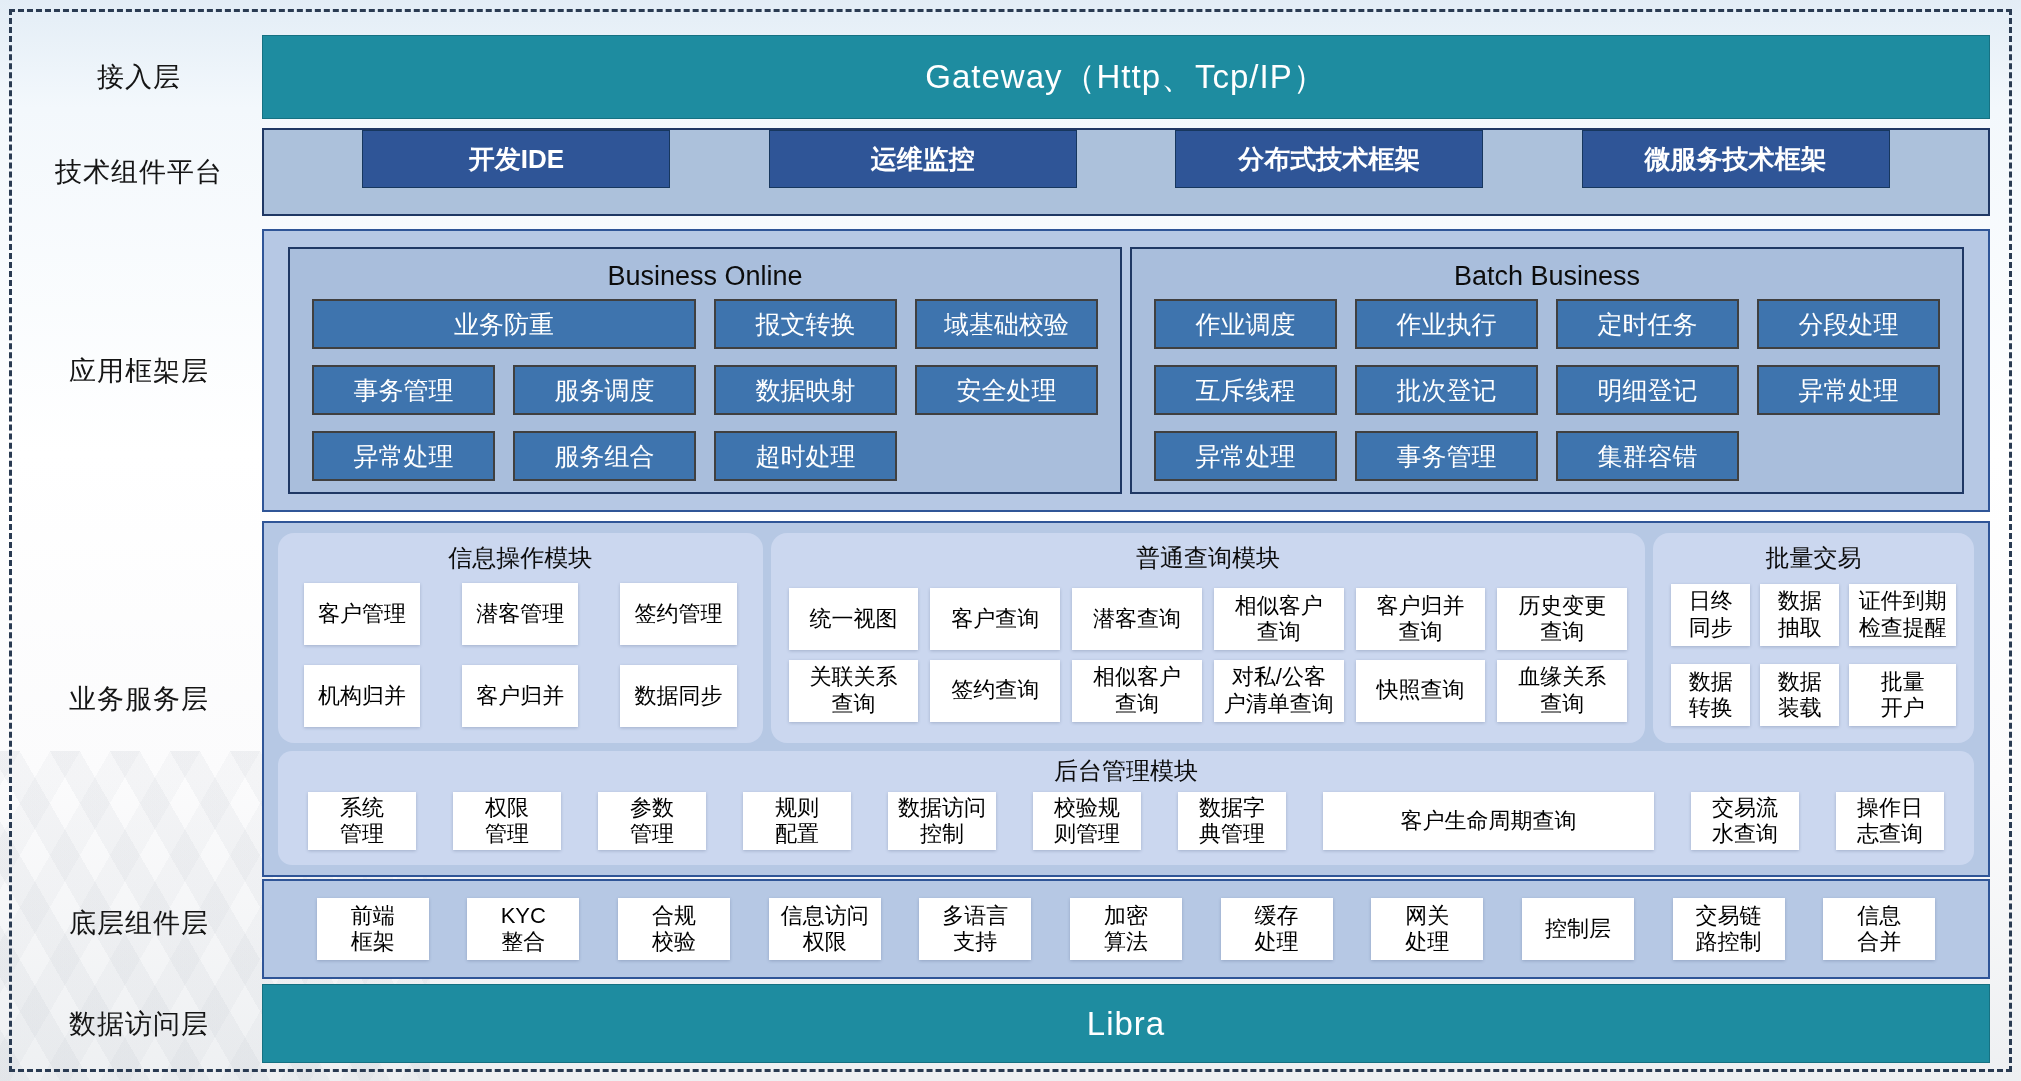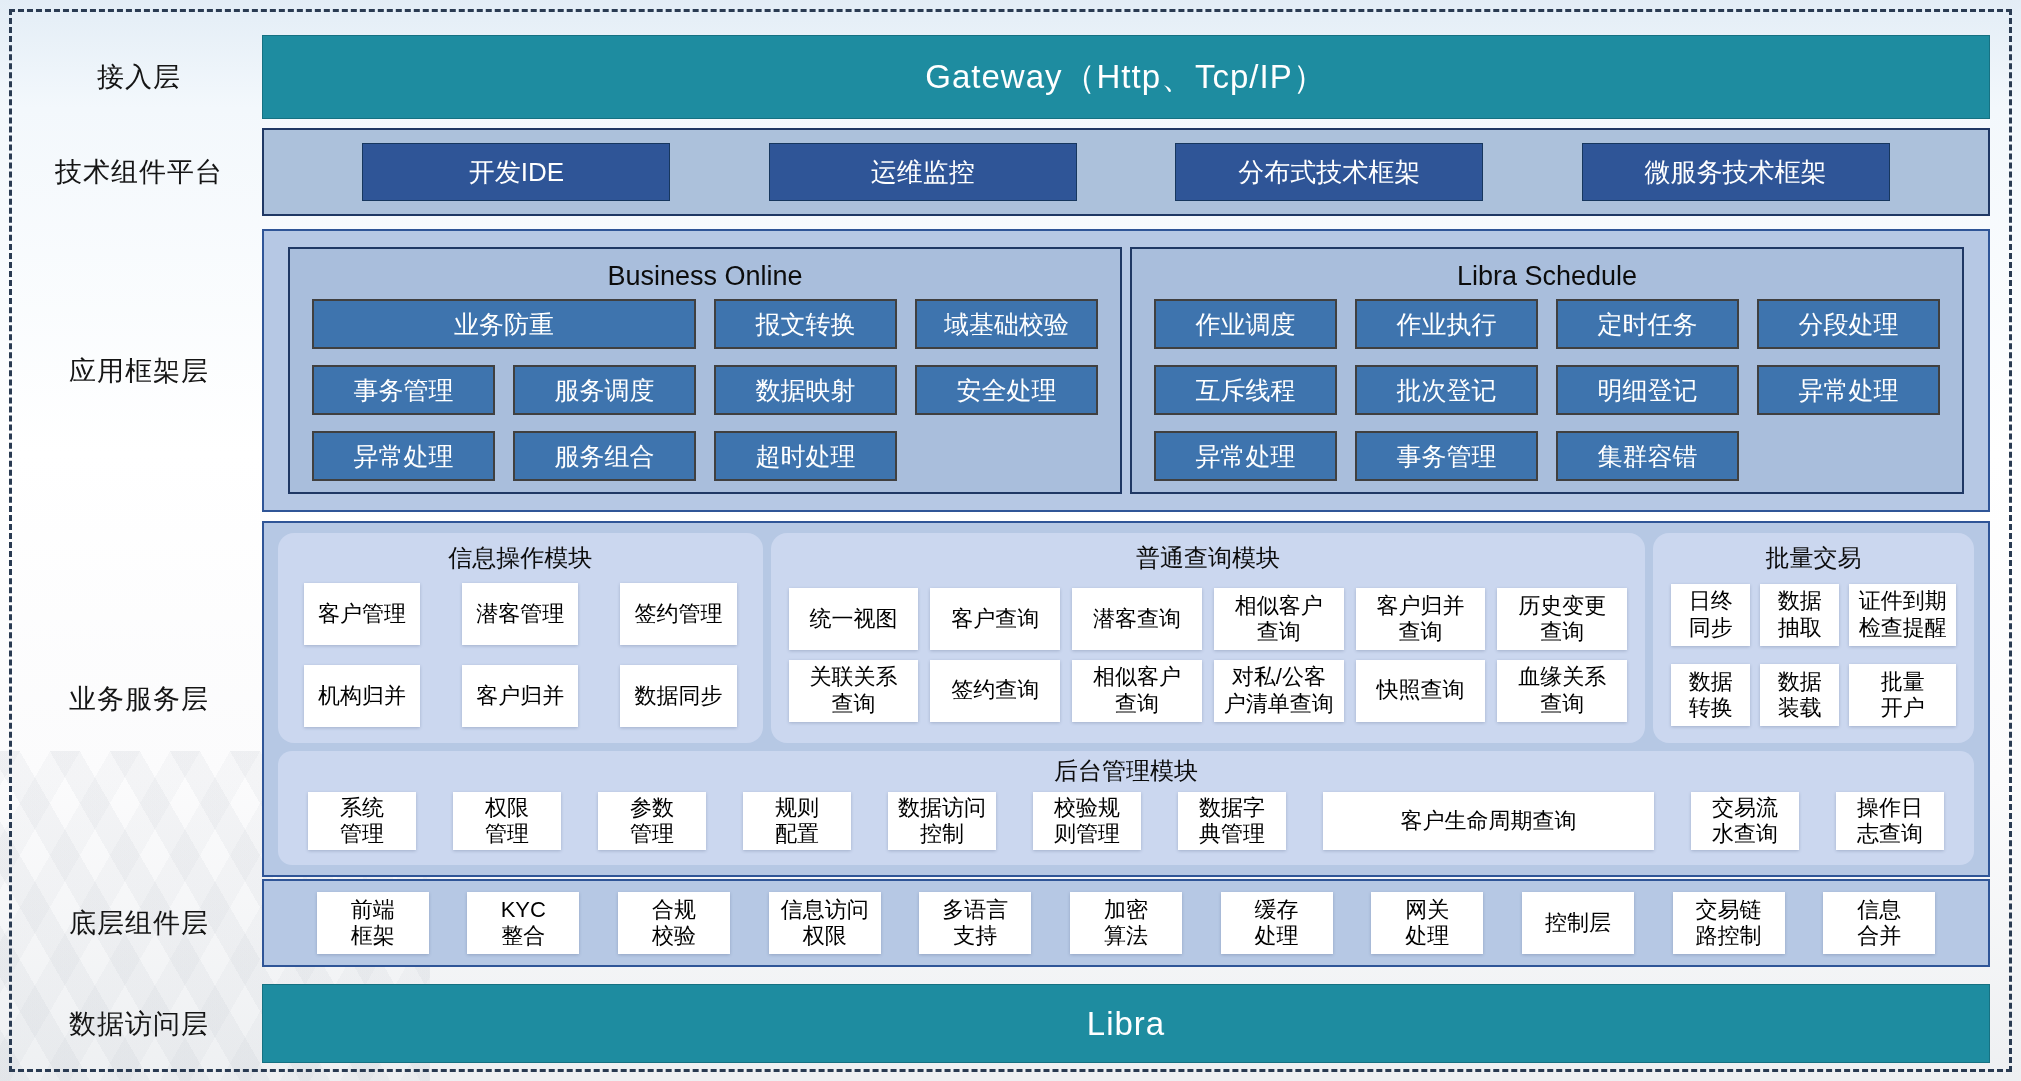--- a/index.html
+++ b/index.html
@@ -37,33 +37,33 @@
   .l-service { top:521px; height:356px; }
   .l-base    { top:879px; height:88px; }
   .l-libra   { top:984px; height:79px; }
 
   
   .sect { position:absolute; left:262px; width:1728px; box-sizing:border-box; }
   .s-access  { top:35px;  height:84px; }
   .s-tech    { top:128px; height:88px; }
   .s-frame   { top:229px; height:283px; }
   .s-service { top:521px; height:356px; }
-  .s-base    { top:879px; height:88px; }
+  .s-base    { top:879px; height:100px; }
   .s-libra   { top:984px; height:79px; }
 
   .teal-bar {
     width:100%; height:100%; background:#1E8CA0;
     display:flex; align-items:center; justify-content:center;
     color:#fff; font-size:33px; letter-spacing:1px; box-sizing:border-box;
     border:1px solid #167182;
   }
 
   .tech-wrap {
     width:100%; height:100%; background:#ACC1DB; border:2px solid #1F3864;
-    display:flex; align-items:center; justify-content:space-evenly; box-sizing:border-box;
+    display:flex; justify-content:space-evenly; box-sizing:border-box;font-weight:bold;
   }
   .tech-btn {
     width:306px; height:56px; background:#2F5597; border:1px solid #17375E;
     color:#fff; font-size:26px; display:flex; align-items:center; justify-content:center;
   }
 
   .frame-wrap {
     width:100%; height:100%; background:#B6C8E4; border:2px solid #2F5597;
     box-sizing:border-box; padding:16px 24px; display:flex; gap:8px;
   }
@@ -159,21 +159,21 @@
           <div class="fw-btn">事务管理</div>
           <div class="fw-btn">服务调度</div>
           <div class="fw-btn">数据映射</div>
           <div class="fw-btn">安全处理</div>
           <div class="fw-btn">异常处理</div>
           <div class="fw-btn">服务组合</div>
           <div class="fw-btn">超时处理</div>
         </div>
       </div>
       <div class="fw-panel">
-        <div class="fw-title">Libra Schedule</div>
+        <div class="fw-title">Batch Business</div>
         <div class="fw-grid">
           <div class="fw-btn">作业调度</div>
           <div class="fw-btn">作业执行</div>
           <div class="fw-btn">定时任务</div>
           <div class="fw-btn">分段处理</div>
           <div class="fw-btn">互斥线程</div>
           <div class="fw-btn">批次登记</div>
           <div class="fw-btn">明细登记</div>
           <div class="fw-btn">异常处理</div>
           <div class="fw-btn">异常处理</div>

